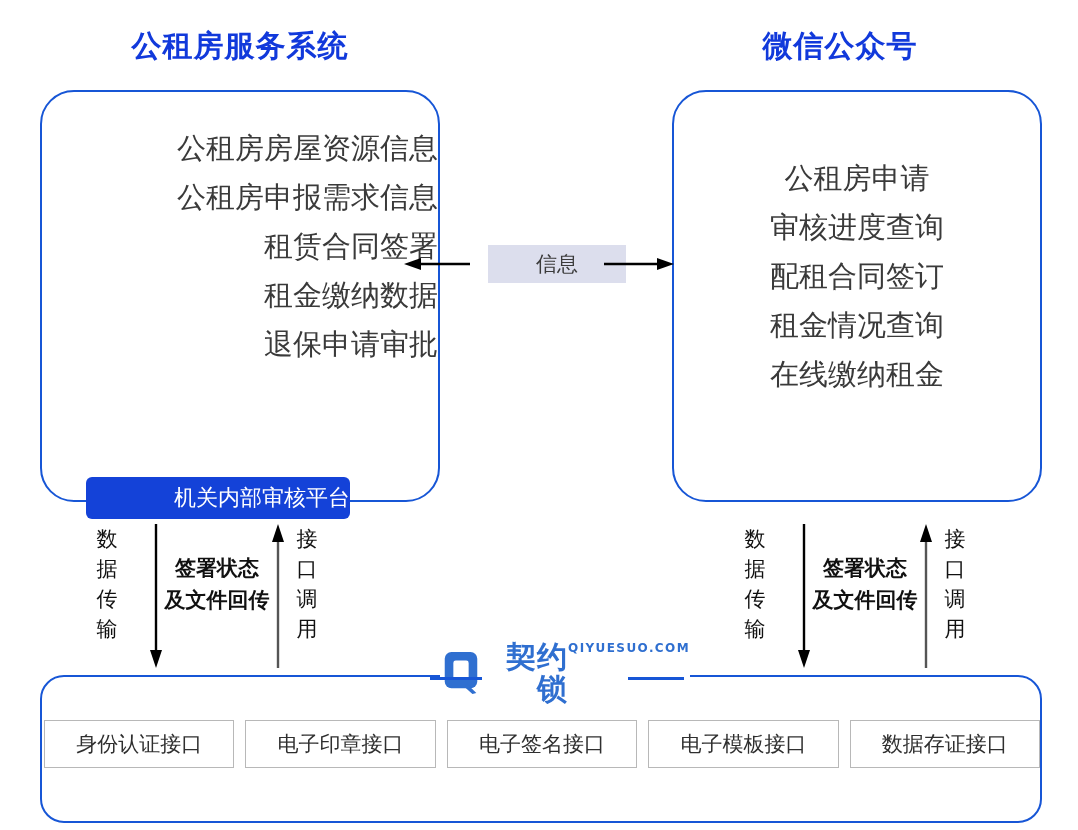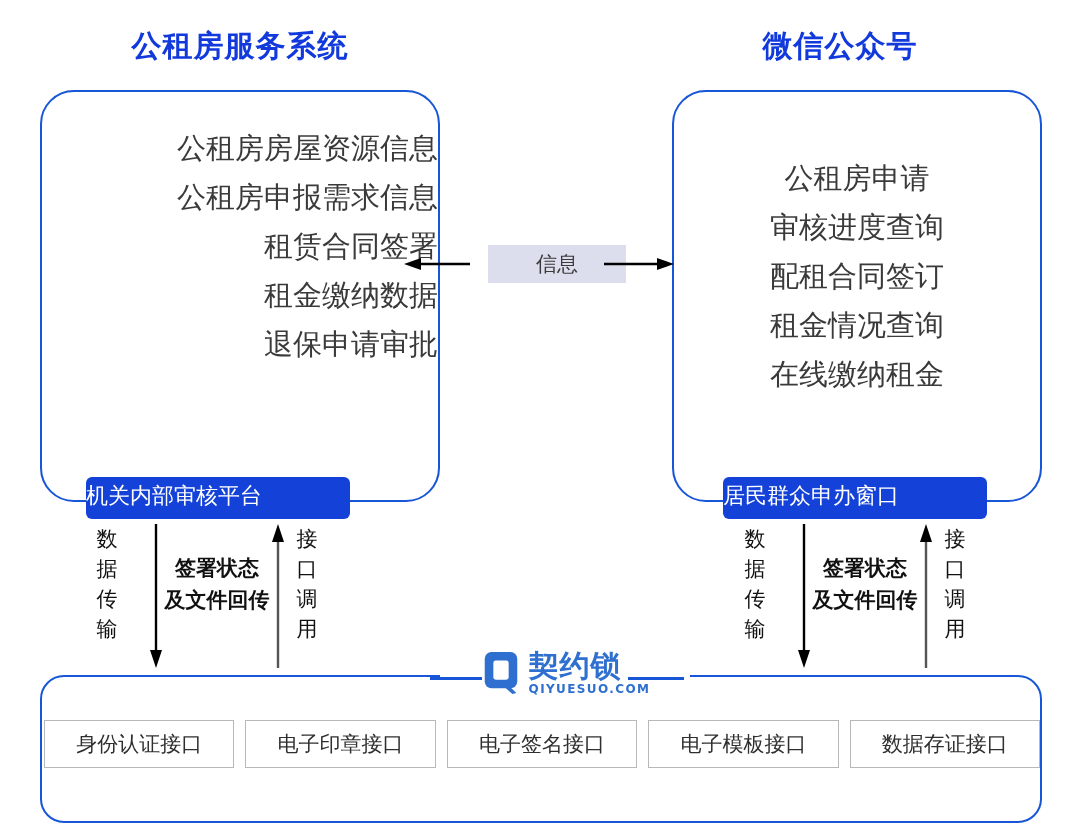--- a/index.html
+++ b/index.html
@@ -56,26 +56,25 @@
   #lines-left  { top: 32px; text-align: right; }
   #lines-right { top: 62px; }
 
   
   .badge {
     position: absolute;
     background: #1442d8;
     color: #ffffff;
     font-size: 22px;
     border-radius: 6px;
-    text-align: left;
+    text-align: right;
     line-height: 42px;
     height: 42px;
     white-space: nowrap;
     z-index: 5;
-    font-family: Liberation Mono, monospace;
   }
   #badge-left  { left: 86px;  top: 477px; width: 264px; }
   #badge-right { left: 723px; top: 477px; width: 264px; }
 
   
   #info-chip {
     position: absolute;
     left: 468px;
     top: 245px;
     width: 138px;
@@ -167,21 +166,21 @@
     top: 645px;
     width: 250px;
     height: 56px;
     display: flex;
     align-items: center;
     justify-content: center;
     background: #ffffff;
     z-index: 6;
   }
   #logo-mark { width: 42px; height: 44px; margin-right: 7px; flex: none; }
-  #logo-text-col { display: flex; flex-direction: column; justify-content: center; }
+  #logo-text-col { display: flex; flex-direction: row; justify-content: center; text-align: right; }
   #logo-cn {
     font-size: 30px;
     font-weight: bold;
     color: #2f6fd0;
     line-height: 32px;
     letter-spacing: 1px;
   }
   #logo-en {
     font-size: 12px;
     font-weight: bold;
@@ -220,21 +219,20 @@
 
   <div id="panel-right" class="panel">
     <div id="lines-right" class="panel-lines">
       <div>公租房申请</div>
       <div>审核进度查询</div>
       <div>配租合同签订</div>
       <div>租金情况查询</div>
       <div>在线缴纳租金</div>
     </div>
   </div>
-  <div id="badge-right" class="badge">居民群众申办窗口</div>
 
   <svg id="h-arrow-left" class="h-arrow" viewBox="0 0 66 14" preserveAspectRatio="none">
     <line x1="66" y1="7" x2="14" y2="7" stroke="#000000" stroke-width="2.4"></line>
     <polygon points="0,7 17,1 17,13" fill="#000000"></polygon>
   </svg>
   <div id="info-chip">信息</div>
   <svg id="h-arrow-right" class="h-arrow" viewBox="0 0 70 14" preserveAspectRatio="none">
     <line x1="0" y1="7" x2="56" y2="7" stroke="#000000" stroke-width="2.4"></line>
     <polygon points="70,7 53,1 53,13" fill="#000000"></polygon>
   </svg>

